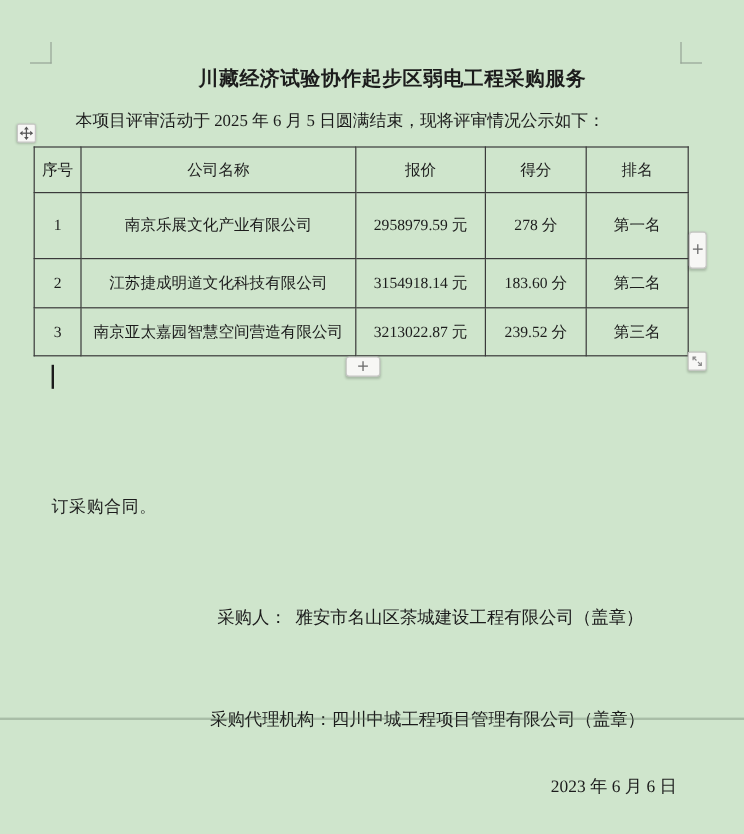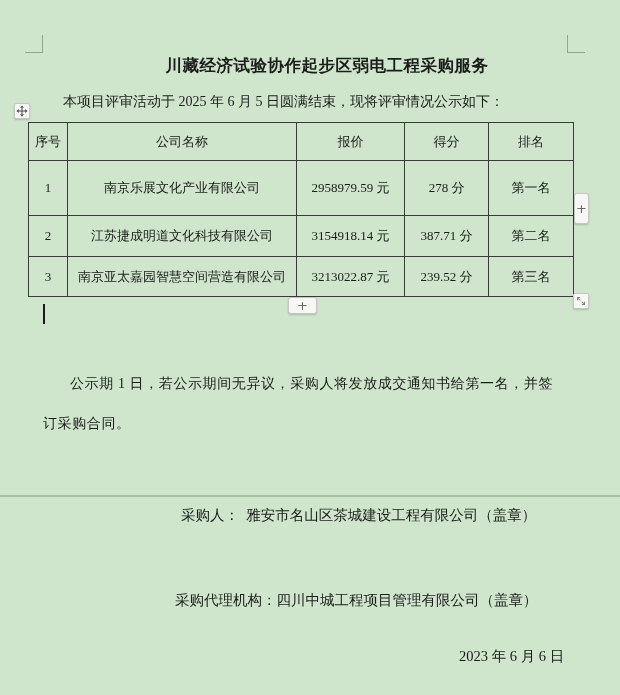--- a/index.html
+++ b/index.html
@@ -14,21 +14,21 @@
   *{margin:0;padding:0;box-sizing:border-box;}
   html,body{width:620px;height:695px;}
   body{
     font-family:"Liberation Serif","DejaVu Serif",serif;
     color:var(--ink);
     background:var(--page-bg);
     overflow:hidden;
   }
   .page{
     position:relative;
-    width:620px;height:497px;
+    width:620px;height:600px;
     background:var(--page-bg);
   }
   
   .crop{position:absolute;width:18px;height:18px;}
   .crop-tl{left:25px;top:35px;border-right:1px solid var(--mark);border-bottom:1px solid var(--mark);}
   .crop-tr{left:567px;top:35px;border-left:1px solid var(--mark);border-bottom:1px solid var(--mark);}
   
   .doc-title{
     position:absolute;top:55px;left:0;right:0;
     padding-left:34px;
@@ -129,21 +129,21 @@
         <td>1</td>
         <td>南京乐展文化产业有限公司</td>
         <td>2958979.59 元</td>
         <td>278 分</td>
         <td>第一名</td>
       </tr>
       <tr class="r-1">
         <td>2</td>
         <td>江苏捷成明道文化科技有限公司</td>
         <td>3154918.14 元</td>
-        <td>387.71 分</td>
+        <td>183.60 分</td>
         <td>第二名</td>
       </tr>
       <tr class="r-2">
         <td>3</td>
         <td>南京亚太嘉园智慧空间营造有限公司</td>
         <td>3213022.87 元</td>
         <td>239.52 分</td>
         <td>第三名</td>
       </tr>
     </tbody>
@@ -156,21 +156,20 @@
     <span>
       <svg width="12" height="12" viewBox="0 0 14 14">
         <path d="M3 6 V3 H6 M3 3 L6.3 6.3" stroke="#8a8a8a" stroke-width="1.2" fill="none"></path>
         <path d="M11 8 V11 H8 M11 11 L7.7 7.7" stroke="#8a8a8a" stroke-width="1.2" fill="none"></path>
       </svg>
     </span>
   </div>
 
   <div class="caret"></div>
 
-  <p class="line notice-1">公示期 1 日，若公示期间无异议，采购人将发放成交通知书给第一名，并签</p>
   <p class="line notice-2">订采购合同。</p>
 
   <p class="line purchaser">采购人：  雅安市名山区茶城建设工程有限公司（盖章）</p>
   <p class="line agency">采购代理机构：四川中城工程项目管理有限公司（盖章）</p>
   <p class="line doc-date">2023 年 6 月 6 日</p>
 
   <div class="page-edge"></div>
 </div>
 
 </body></html>

